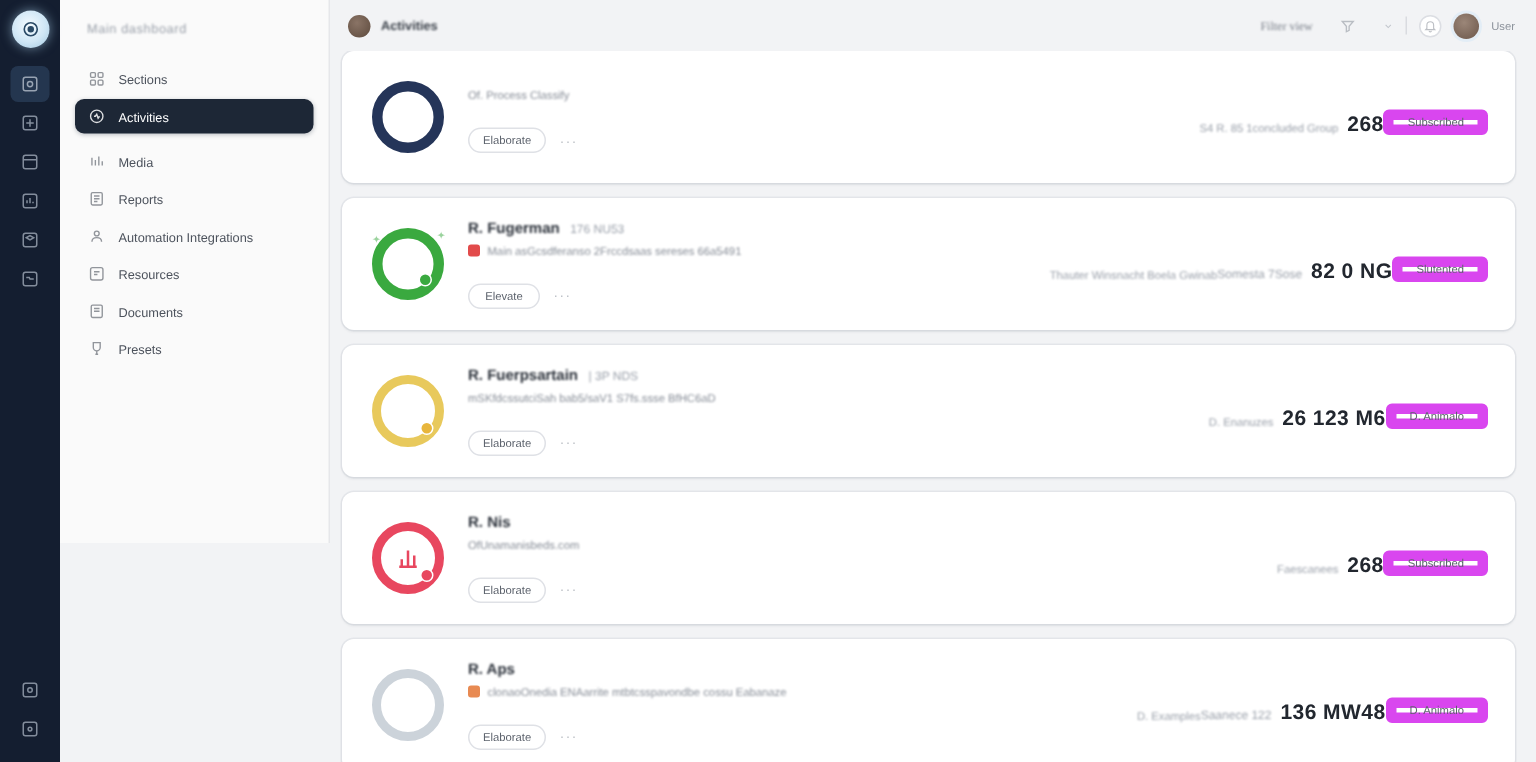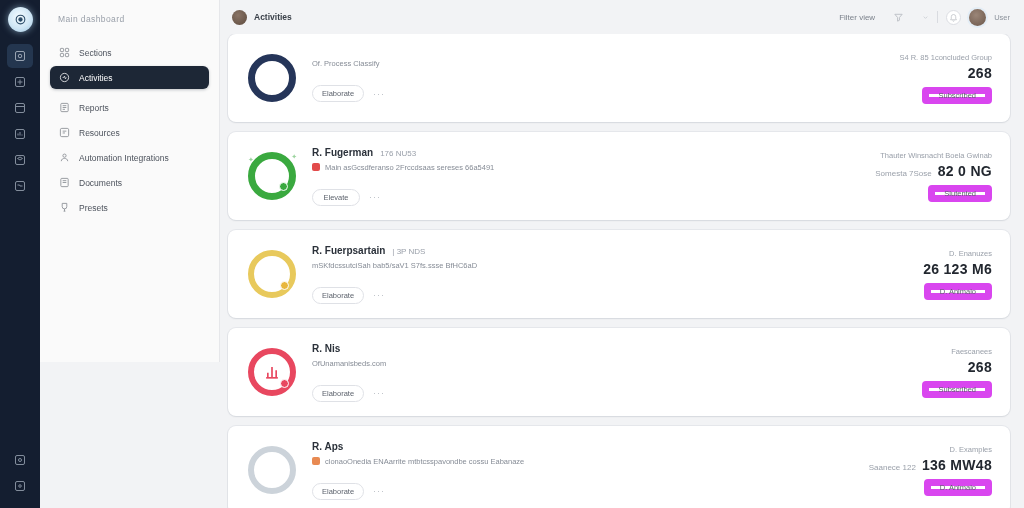--- a/index.html
+++ b/index.html
@@ -74,21 +74,21 @@
   }
   .tb-left { display: flex; align-items: center; gap: 7px; }
   .tb-avatar {
     width: 15px; height: 15px; border-radius: 50%;
     background: radial-gradient(circle at 40% 35%, #8a7466, #5d4a3d);
   }
   .tb-crumb { font-size: 8.5px; color: #3a4049; font-weight: bold; filter: blur(.55px); }
   .tb-spacer { flex: 1 1 auto; }
   .tb-right { display: flex; align-items: center; gap: 8px; }
   .tb-label { font-size: 8px; color: #7b818b; filter: blur(.55px); }
-  .tb-chip { display: flex; align-items: center; gap: 18px; }
+  .tb-chip { display: flex; align-items: center; gap: 18px; font-family: Liberation Serif, serif; }
   .tb-chip svg { width: 11px; height: 11px; opacity: .55; }
   .tb-div { width: 1px; height: 12px; background: #d9dbe0; }
   .tb-iconbtn {
     width: 15px; height: 15px; border-radius: 50%;
     border: 1px solid #dcdee3; background: #fff;
     display: flex; align-items: center; justify-content: center;
   }
   .tb-iconbtn svg { width: 9px; height: 9px; opacity: .5; }
   .tb-user {
     width: 17px; height: 17px; border-radius: 50%;
@@ -134,21 +134,21 @@
   .pill {
     border: 1px solid #dfe1e6; border-radius: 11px;
     height: 17px; min-width: 48px;
     display: flex; align-items: center; justify-content: center;
     font-size: 7.5px; color: #5d636d; background: #fff;
     padding: 0 9px;
     filter: blur(.45px);
   }
   .dots { font-size: 9px; color: #b9bdc4; letter-spacing: 1px; filter: blur(.45px); }
 
-  .c-right { flex: 0 0 auto; text-align: right; display: flex; flex-direction: column; align-items: flex-end; }
+  .c-right { flex: 0 0 auto; text-align: right; display: flex; flex-direction: row; align-items: flex-end; }
   .r-label { font-size: 7.5px; color: #9aa0aa; filter: blur(.55px); }
   .r-value-row { display: flex; align-items: baseline; gap: 6px; margin-top: 3px; }
   .r-pre { font-size: 8px; color: #9aa0aa; filter: blur(.55px); }
   .r-value { font-size: 14px; font-weight: bold; color: #22272f; letter-spacing: .3px; filter: blur(.5px); }
   .r-btn {
     margin-top: 6px;
     border: 7px solid #d946ef; border-radius: 4px;
     height: 17px; min-width: 50px; padding: 0 9px;
     display: flex; align-items: center; justify-content: center;
     font-size: 7.5px; color: #5d636d; background: #fff;
@@ -239,43 +239,49 @@
     <div class="nav-item selected">
       <svg class="ni" viewBox="0 0 24 24" fill="none" stroke="currentColor" stroke-width="2">
         <circle cx="12" cy="12" r="9"></circle>
           <path d="M8 12h2l2-3 2 6 2-3h0"></path>
       </svg>
       <span>Activities</span>
     </div>
 
     <div class="nav-gap"></div>
 
+    <div class="nav-item">
+      <svg class="ni" viewBox="0 0 24 24" fill="none" stroke="currentColor" stroke-width="2">
+        <path d="M5 18V7M10 18V10M15 18V5M20 18v-6"></path>
+      </svg>
+      <span>Media</span>
+    </div>
 
     <div class="nav-item">
       <svg class="ni" viewBox="0 0 24 24" fill="none" stroke="currentColor" stroke-width="2">
         <rect x="4" y="3" width="16" height="18" rx="2"></rect>
           <path d="M8 8h8M8 12h8M8 16h5"></path>
       </svg>
       <span>Reports</span>
     </div>
 
     <div class="nav-item">
       <svg class="ni" viewBox="0 0 24 24" fill="none" stroke="currentColor" stroke-width="2">
-        <rect x="3" y="3" width="18" height="18" rx="3"></rect>
-          <path d="M8 9h8M8 13h5"></path>
-      </svg>
-      <span>Resources</span>
-    </div>
-
-    <div class="nav-item">
-      <svg class="ni" viewBox="0 0 24 24" fill="none" stroke="currentColor" stroke-width="2">
         <circle cx="12" cy="8" r="3.5"></circle>
           <path d="M5 20c0-4 3.5-6 7-6s7 2 7 6"></path>
       </svg>
       <span>Automation Integrations</span>
+    </div>
+
+    <div class="nav-item">
+      <svg class="ni" viewBox="0 0 24 24" fill="none" stroke="currentColor" stroke-width="2">
+        <rect x="3" y="3" width="18" height="18" rx="3"></rect>
+          <path d="M8 9h8M8 13h5"></path>
+      </svg>
+      <span>Resources</span>
     </div>
 
     <div class="nav-item">
       <svg class="ni" viewBox="0 0 24 24" fill="none" stroke="currentColor" stroke-width="2">
         <rect x="4" y="3" width="16" height="18" rx="2"></rect>
           <path d="M8 8h8M8 12h8"></path>
       </svg>
       <span>Documents</span>
     </div>
 

